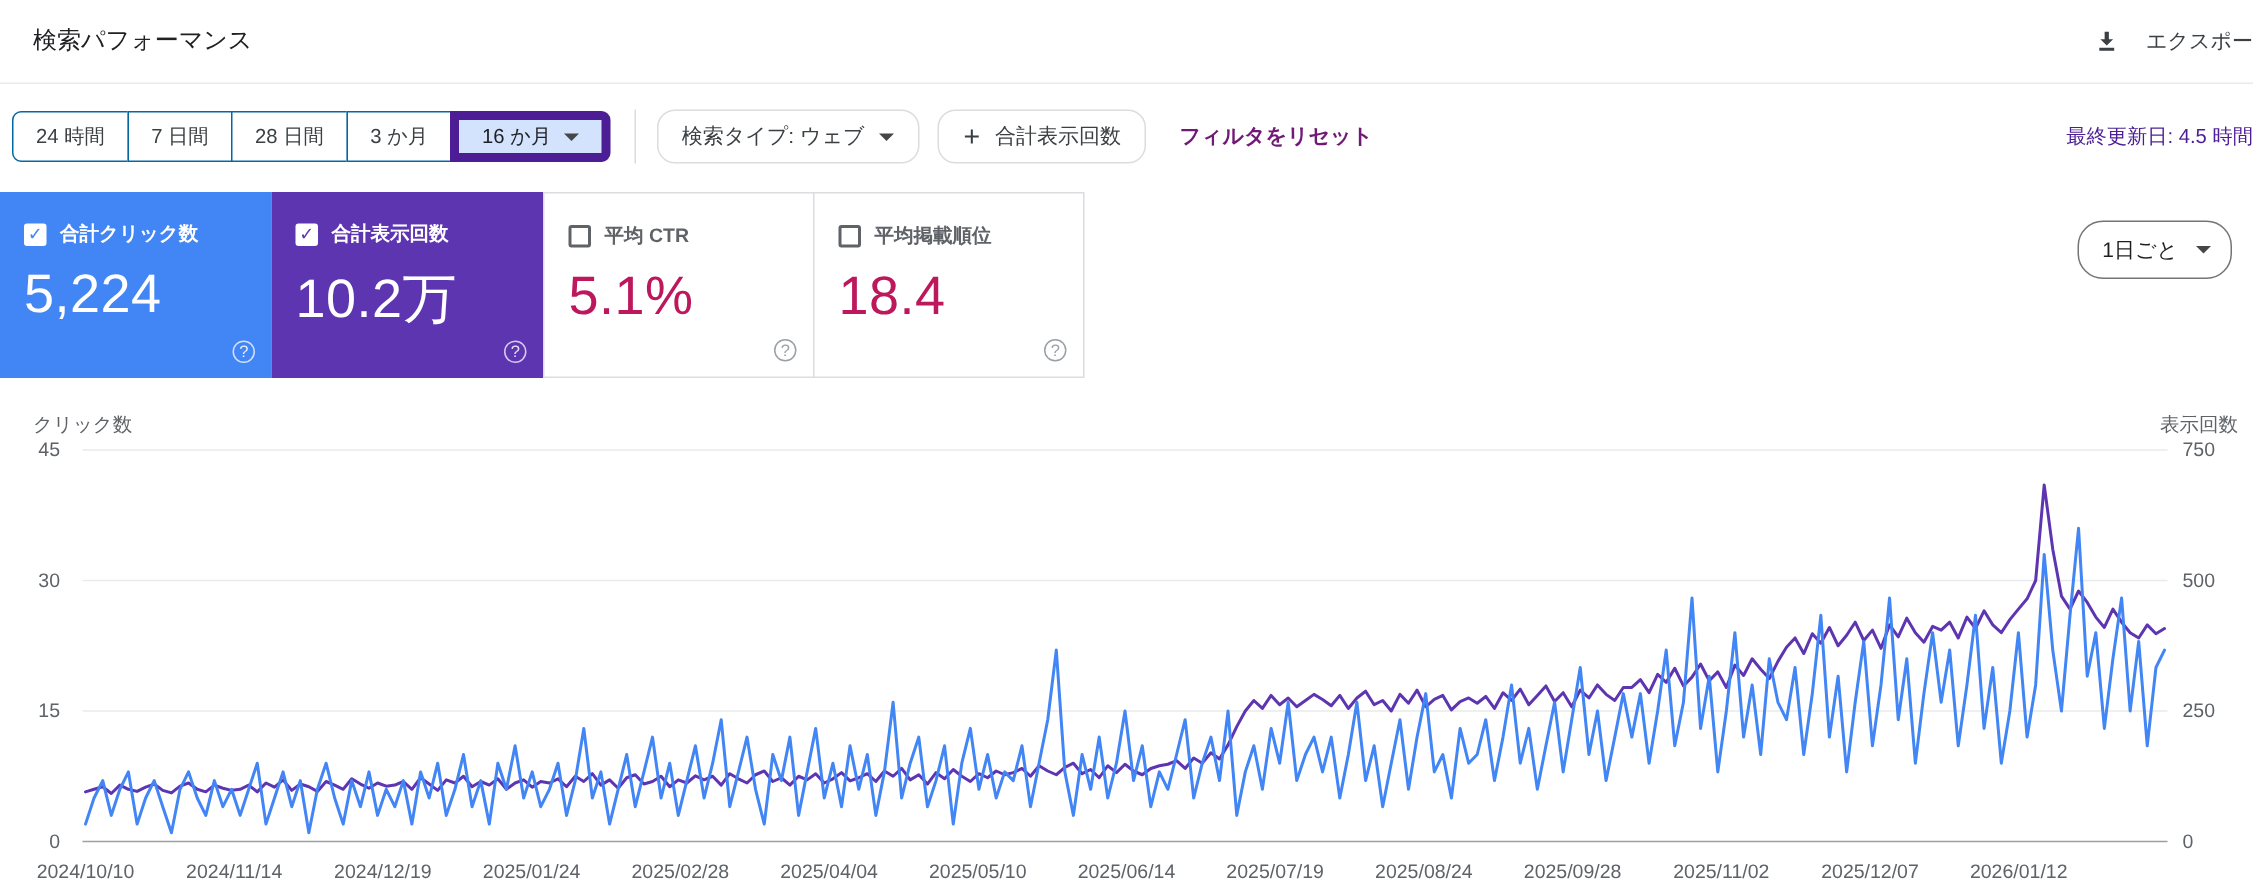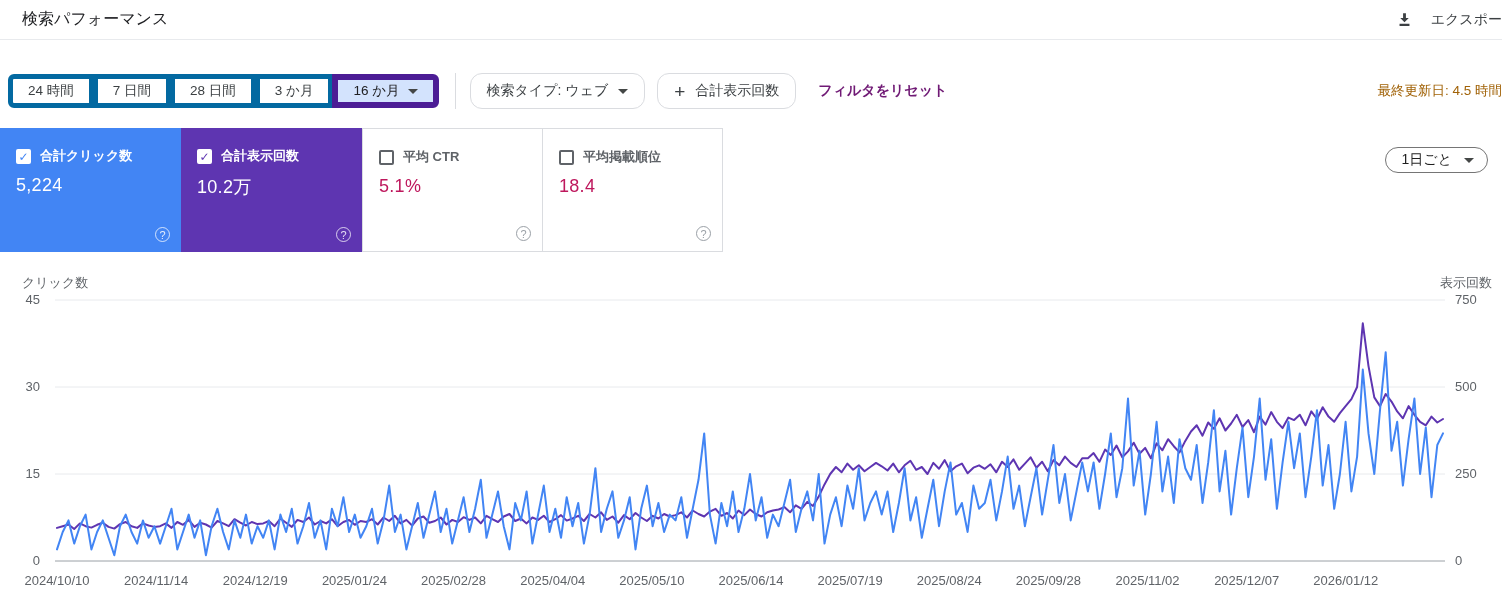--- a/index.html
+++ b/index.html
@@ -1,72 +1,72 @@
 <!DOCTYPE html>
 <html><head>
 <meta charset="utf-8">
 <style>
   * { margin:0; padding:0; box-sizing:border-box; }
   html,body { background:#fff; }
   body { font-family:"Liberation Sans","DejaVu Sans",sans-serif; color:#202124; }
   #screen { position:relative; width:1502px; height:596px; background:#fff; overflow:hidden; }
 
   
-  .header { position:absolute; top:0; left:0; right:0; height:40px;
+  .header { position:absolute; top:0; left:0; right:0; height:56px;
     display:flex; align-items:center; padding:0 0 0 22px; border-bottom:1px solid #e8eaed; }
   .page-title { font-size:16px; color:#202124; }
   .export-btn { margin-left:auto; display:flex; align-items:center; gap:18px;
     color:#3c4043; font-size:14px; cursor:pointer; padding-right:0; white-space:nowrap; }
   .export-btn svg { display:block; }
 
   
   .toolbar { position:absolute; top:56px; left:0; right:0; height:70px;
     display:flex; align-items:center; padding:0 10px 0 8px; }
   .segmented { display:inline-flex; }
-  .seg-btn { height:34px; padding:0 15px; background:#fff; border:5px solid #0369a1;
+  .seg-btn { height:34px; padding:0 15px; background:#fff; border:1px solid #0369a1;
     font-size:13.5px; color:#3c4043; display:flex; align-items:center; gap:8px;
     margin-left:-1px; cursor:pointer; white-space:nowrap; }
   .seg-btn:first-child { border-radius:6px 0 0 6px; margin-left:0; }
   .seg-btn.selected { background:#d3e3fd; border:6px solid #4c1d95; color:#202124;
     border-radius:0 6px 6px 0; z-index:1; }
   .caret { width:0; height:0; border-left:5px solid transparent; border-right:5px solid transparent;
     border-top:5px solid #444746; display:inline-block; }
   .vdivider { width:1px; height:36px; background:#dadce0; margin:0 14px 0 16px; }
   .pill { height:36px; border:1px solid #dadce0; border-radius:12px; background:#fff;
     display:flex; align-items:center; gap:10px; padding:0 16px; font-size:14px;
     color:#3c4043; cursor:pointer; margin-right:12px; white-space:nowrap; }
   .plus-icon { font-size:19px; color:#3c4043; line-height:1; }
   .reset-link { color:#701a75; font-size:14px; font-weight:bold; margin-left:10px; cursor:pointer; white-space:nowrap; }
-  .last-updated { margin-left:auto; color:#a16207; font-size:13.5px; white-space:nowrap; margin-right:-10px; }
+  .last-updated { margin-left:auto; color:#4c1d95; font-size:13.5px; white-space:nowrap; margin-right:-10px; }
 
   
   .cards { position:absolute; top:128px; left:0; display:flex; }
   .metric-card { width:181px; height:124px; position:relative; padding:19px 16px 0 16px; cursor:pointer; }
   .metric-card.white { background:#fff; border:1px solid #dadce0; }
   .metric-card.white + .metric-card.white { margin-left:-1px; }
   .cb-row { display:flex; align-items:center; gap:9px; }
   .checkbox { width:15px; height:15px; border-radius:2px; flex:0 0 auto;
     display:flex; align-items:center; justify-content:center; }
   .checkbox.checked { background:#fff; }
   .checkbox.checked .cb-check::after { content:"✓"; font-size:12px; font-weight:bold; }
   .checkbox.empty { background:transparent; border:2px solid #5f6368; }
   .metric-label { font-size:13px; font-weight:bold; }
   .metric-card.colored .metric-label { color:#fff; }
   .metric-card.white .metric-label { color:#5f6368; }
-  .metric-value { font-size:18px; margin-top:10px; letter-spacing:0.3px; }
+  .metric-value { font-size:36px; margin-top:10px; letter-spacing:0.3px; }
   .metric-card.colored .metric-value { color:#fff; }
   .metric-card.white .metric-value { color:#be185d; }
   .help-icon { position:absolute; right:11px; bottom:10px; width:15px; height:15px;
     border-radius:50%; font-size:11px; display:flex; align-items:center; justify-content:center; }
   .metric-card.colored .help-icon { border:1.5px solid rgba(255,255,255,0.75); color:rgba(255,255,255,0.85); }
   .metric-card.white .help-icon { border:1.5px solid #9aa0a6; color:#9aa0a6; }
   .help-icon::after { content:"?"; }
 
   
-  .granularity { position:absolute; top:147px; right:14px; height:26px;
+  .granularity { position:absolute; top:147px; right:14px; height:39px;
     border:1px solid #757575; border-radius:17px; background:#fff;
     display:flex; align-items:center; gap:12px; padding:0 13px 0 16px;
     font-size:14px; color:#1f1f1f; cursor:pointer; }
 
   
   .chart-wrap { position:absolute; top:270px; left:0; width:1502px; height:326px; }
   .chart-wrap svg { display:block; }
 </style>
 </head>
 <body>

